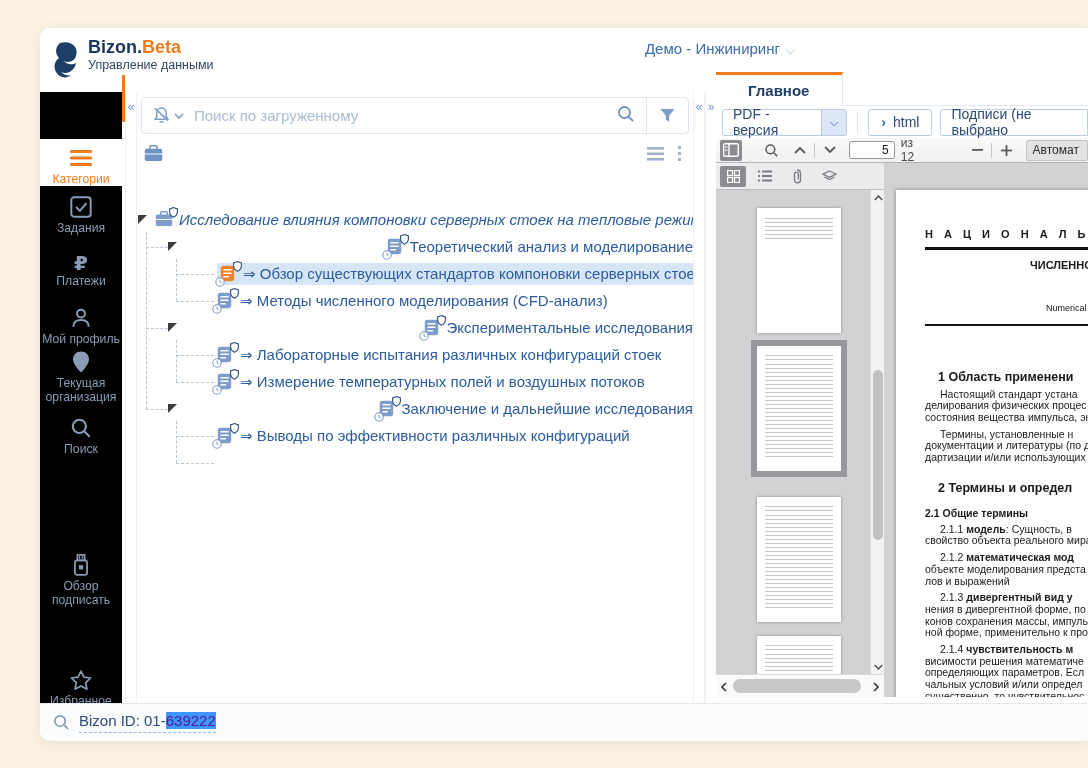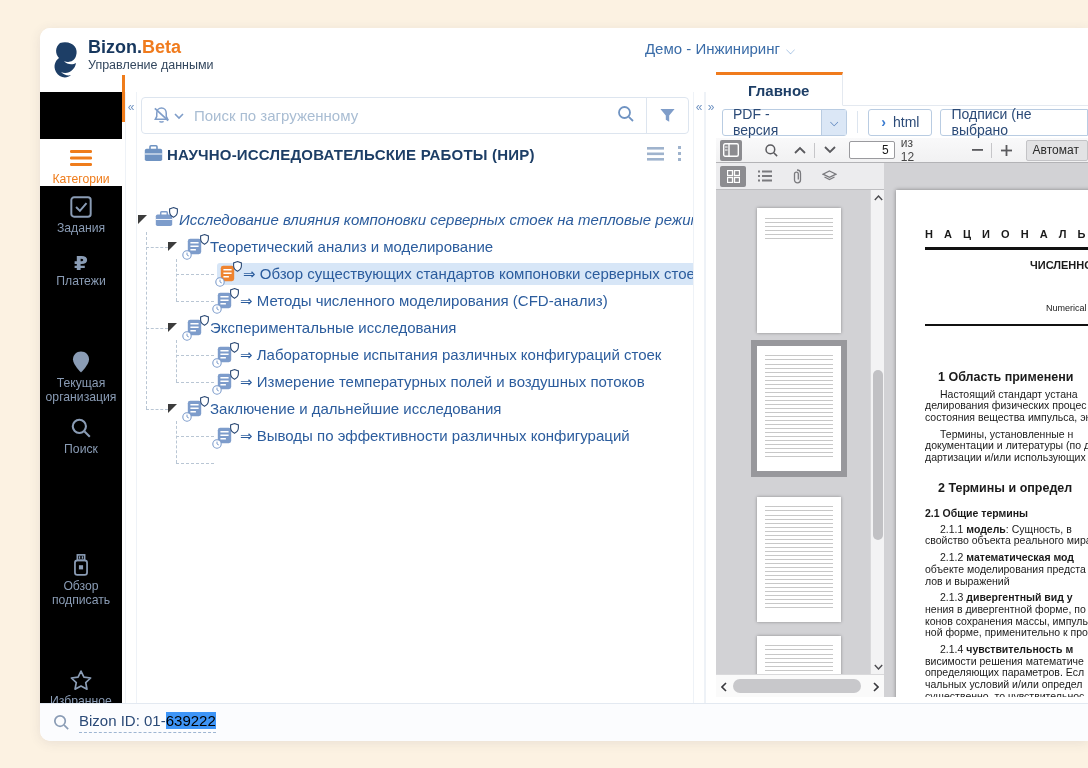--- a/index.html
+++ b/index.html
@@ -50,21 +50,21 @@
   .sr-funnel { width:42px; height:100%; border-left:1px solid #dde5ef; display:flex; align-items:center; justify-content:center; }
   .treehead { position:absolute; left:0; top:48px; width:556px; height:30px; }
   .th-ic { position:absolute; left:7px; top:5px; }
   .th-title { position:absolute; left:30px; top:6px; font-size:15px; font-weight:bold; color:#1d3e66; letter-spacing:.2px; }
   .th-menu { position:absolute; left:510px; top:7px; cursor:pointer; }
   .th-dots { position:absolute; left:540px; top:5px; cursor:pointer; color:#9fb3cd; font-size:14px; font-weight:bold; letter-spacing:0; }
   .treebody { position:absolute; left:0; top:114px; width:556px; }
   .trow { height:27px; display:flex; align-items:center; position:relative; font-size:15px; color:#2b5c9d; white-space:nowrap; }
   .trow .lbl { margin-left:6px; }
   .trow.lvl0 { padding-left:18px; font-style:italic; }
-  .trow.lvl1 { padding-left:50px; }
+  .trow.lvl1 { padding-left:50px;justify-content:flex-end; }
   .trow.lvl2 { padding-left:80px; }
   .selwrap { display:inline-flex; align-items:center; background:#d7e6f7; border-radius:3px; padding:2px 9px 2px 3px; }
   .conn { position:absolute; pointer-events:none; }
   .conn.v { border-left:1px dashed #b9c6d4; width:0; }
   .conn.h { border-top:1px dashed #b9c6d4; height:0; }
   .handle { position:absolute; width:0; height:0; border-top:9px solid #3c3c3c; border-right:9px solid transparent; cursor:pointer; }
   .ticon { position:relative; width:17px; height:18px; flex:none; }
   .badge-shield { position:absolute; top:-4px; right:-5px; }
   .badge-clock { position:absolute; bottom:-4px; left:-5px; }
 
@@ -128,21 +128,21 @@
   .doc-h3 { margin:12px 0 0 29px; font-size:10.5px; font-weight:bold; white-space:nowrap; }
   .doc-p { margin:5px 0 0 29px; font-size:10.5px; line-height:11.7px; }
   .doc-p .ln { white-space:nowrap; }
   .doc-p .ln.first { padding-left:15px; }
 
   
   .footer { position:absolute; left:0; top:675px; width:1048px; height:38px; background:#fbfcfe;
             border-top:1px solid #e3e9f1; border-radius:0 0 0 10px; display:flex; align-items:center; }
   .f-q { margin-left:12px; }
   .f-id { margin-left:8px; font-size:15px; color:#2b4a77; border-bottom:1px dashed #9fb6d2; padding-bottom:3px; }
-  .f-sel { background:#3e95f7; color:#000000;margin-top:12px; }
+  .f-sel { background:#3e95f7; color:#4c1d95;margin-top:12px; }
 </style>
 </head>
 <body>
 
 <div id="app">
   <div id="window">
 
     <div class="hdr">
       <svg class="logo-icon" viewBox="0 0 30 40">
         <path d="M8 4 C20 1 27 9 24 17 C22 23 16 24 12 22 C15 26 21 26 24 24 C23 31 16 36 9 33 C12 36 16 37 19 36 C15 40 7 39 4 33 C1 27 3 22 7 19 C3 15 3 8 8 4 Z" fill="#1d3e66"></path>
@@ -167,20 +167,27 @@
           <svg class="si-icon" width="20" height="20" viewBox="0 0 20 20">
             <rect x="1.2" y="1.2" width="17.6" height="17.6" rx="2.5" fill="none" stroke="#8a9cb5" stroke-width="1.8"></rect>
             <polyline points="5.5,10 9,13.5 15,6.5" fill="none" stroke="#8a9cb5" stroke-width="1.8"></polyline>
           </svg>
           <span class="si-label">Задания</span>
         </div>
         <div class="side-item" style="top: 160px; height: 50px;">
           <span class="char-icon" style="color:#8a9cb5;font-weight:bold">₽</span>
           <span class="si-label">Платежи</span>
         </div>
+        <div class="side-item" style="top: 215px; height: 50px;">
+          <svg class="si-icon" width="20" height="20" viewBox="0 0 20 20">
+            <circle cx="10" cy="6" r="3.6" fill="none" stroke="#8a9cb5" stroke-width="1.8"></circle>
+            <path d="M3 18 C3 13.6 6 11.8 10 11.8 C14 11.8 17 13.6 17 18" fill="none" stroke="#8a9cb5" stroke-width="1.8"></path>
+          </svg>
+          <span class="si-label">Мой профиль</span>
+        </div>
         <div class="side-item" style="top: 259px; height: 60px;">
           <svg class="si-icon" width="16" height="20" viewBox="0 0 16 20">
             <path d="M8 0.5 C12.2 0.5 15.3 3.6 15.3 7.5 C15.3 12.5 8 19.5 8 19.5 C8 19.5 0.7 12.5 0.7 7.5 C0.7 3.6 3.8 0.5 8 0.5 Z" fill="#8a9cb5"></path>
           </svg>
           <span class="si-label">Текущая организация</span>
         </div>
         <div class="side-item" style="top: 325px; height: 50px;">
           <svg class="si-icon" width="20" height="20" viewBox="0 0 20 20">
             <circle cx="8.5" cy="8.5" r="6" fill="none" stroke="#8a9cb5" stroke-width="1.9"></circle>
             <line x1="13.2" y1="13.2" x2="18" y2="18" stroke="#8a9cb5" stroke-width="1.9"></line>
@@ -249,21 +256,20 @@
           </svg>
         </div>
       </div>
 
       <div class="treehead">
         <svg class="th-ic" width="19" height="17" viewBox="0 0 19 17">
           <rect x="6" y="0.8" width="7" height="4.5" rx="1" fill="none" stroke="#6f93c2" stroke-width="1.6"></rect>
           <rect x="0.8" y="3.8" width="17.4" height="12.2" rx="1.8" fill="#6f93c2"></rect>
           <line x1="0.8" y1="9" x2="18.2" y2="9" stroke="#fff" stroke-width="1"></line>
         </svg>
-        <div class="th-title">НАУЧНО-ИССЛЕДОВАТЕЛЬСКИЕ РАБОТЫ (НИР)</div>
         <svg class="th-menu" width="17" height="14" viewBox="0 0 17 14">
           <rect x="0" y="0" width="17" height="2.6" fill="#9fb3cd"></rect>
             <rect x="0" y="5.5" width="17" height="2.6" fill="#9fb3cd"></rect>
             <rect x="0" y="11" width="17" height="2.6" fill="#9fb3cd"></rect>
         </svg>
         <svg class="th-dots" width="5" height="17" viewBox="0 0 5 17">
           <rect x="1" y="1" width="3" height="3" fill="#9fb3cd"></rect>
             <rect x="1" y="7" width="3" height="3" fill="#9fb3cd"></rect>
             <rect x="1" y="13" width="3" height="3" fill="#9fb3cd"></rect>
         </svg>

